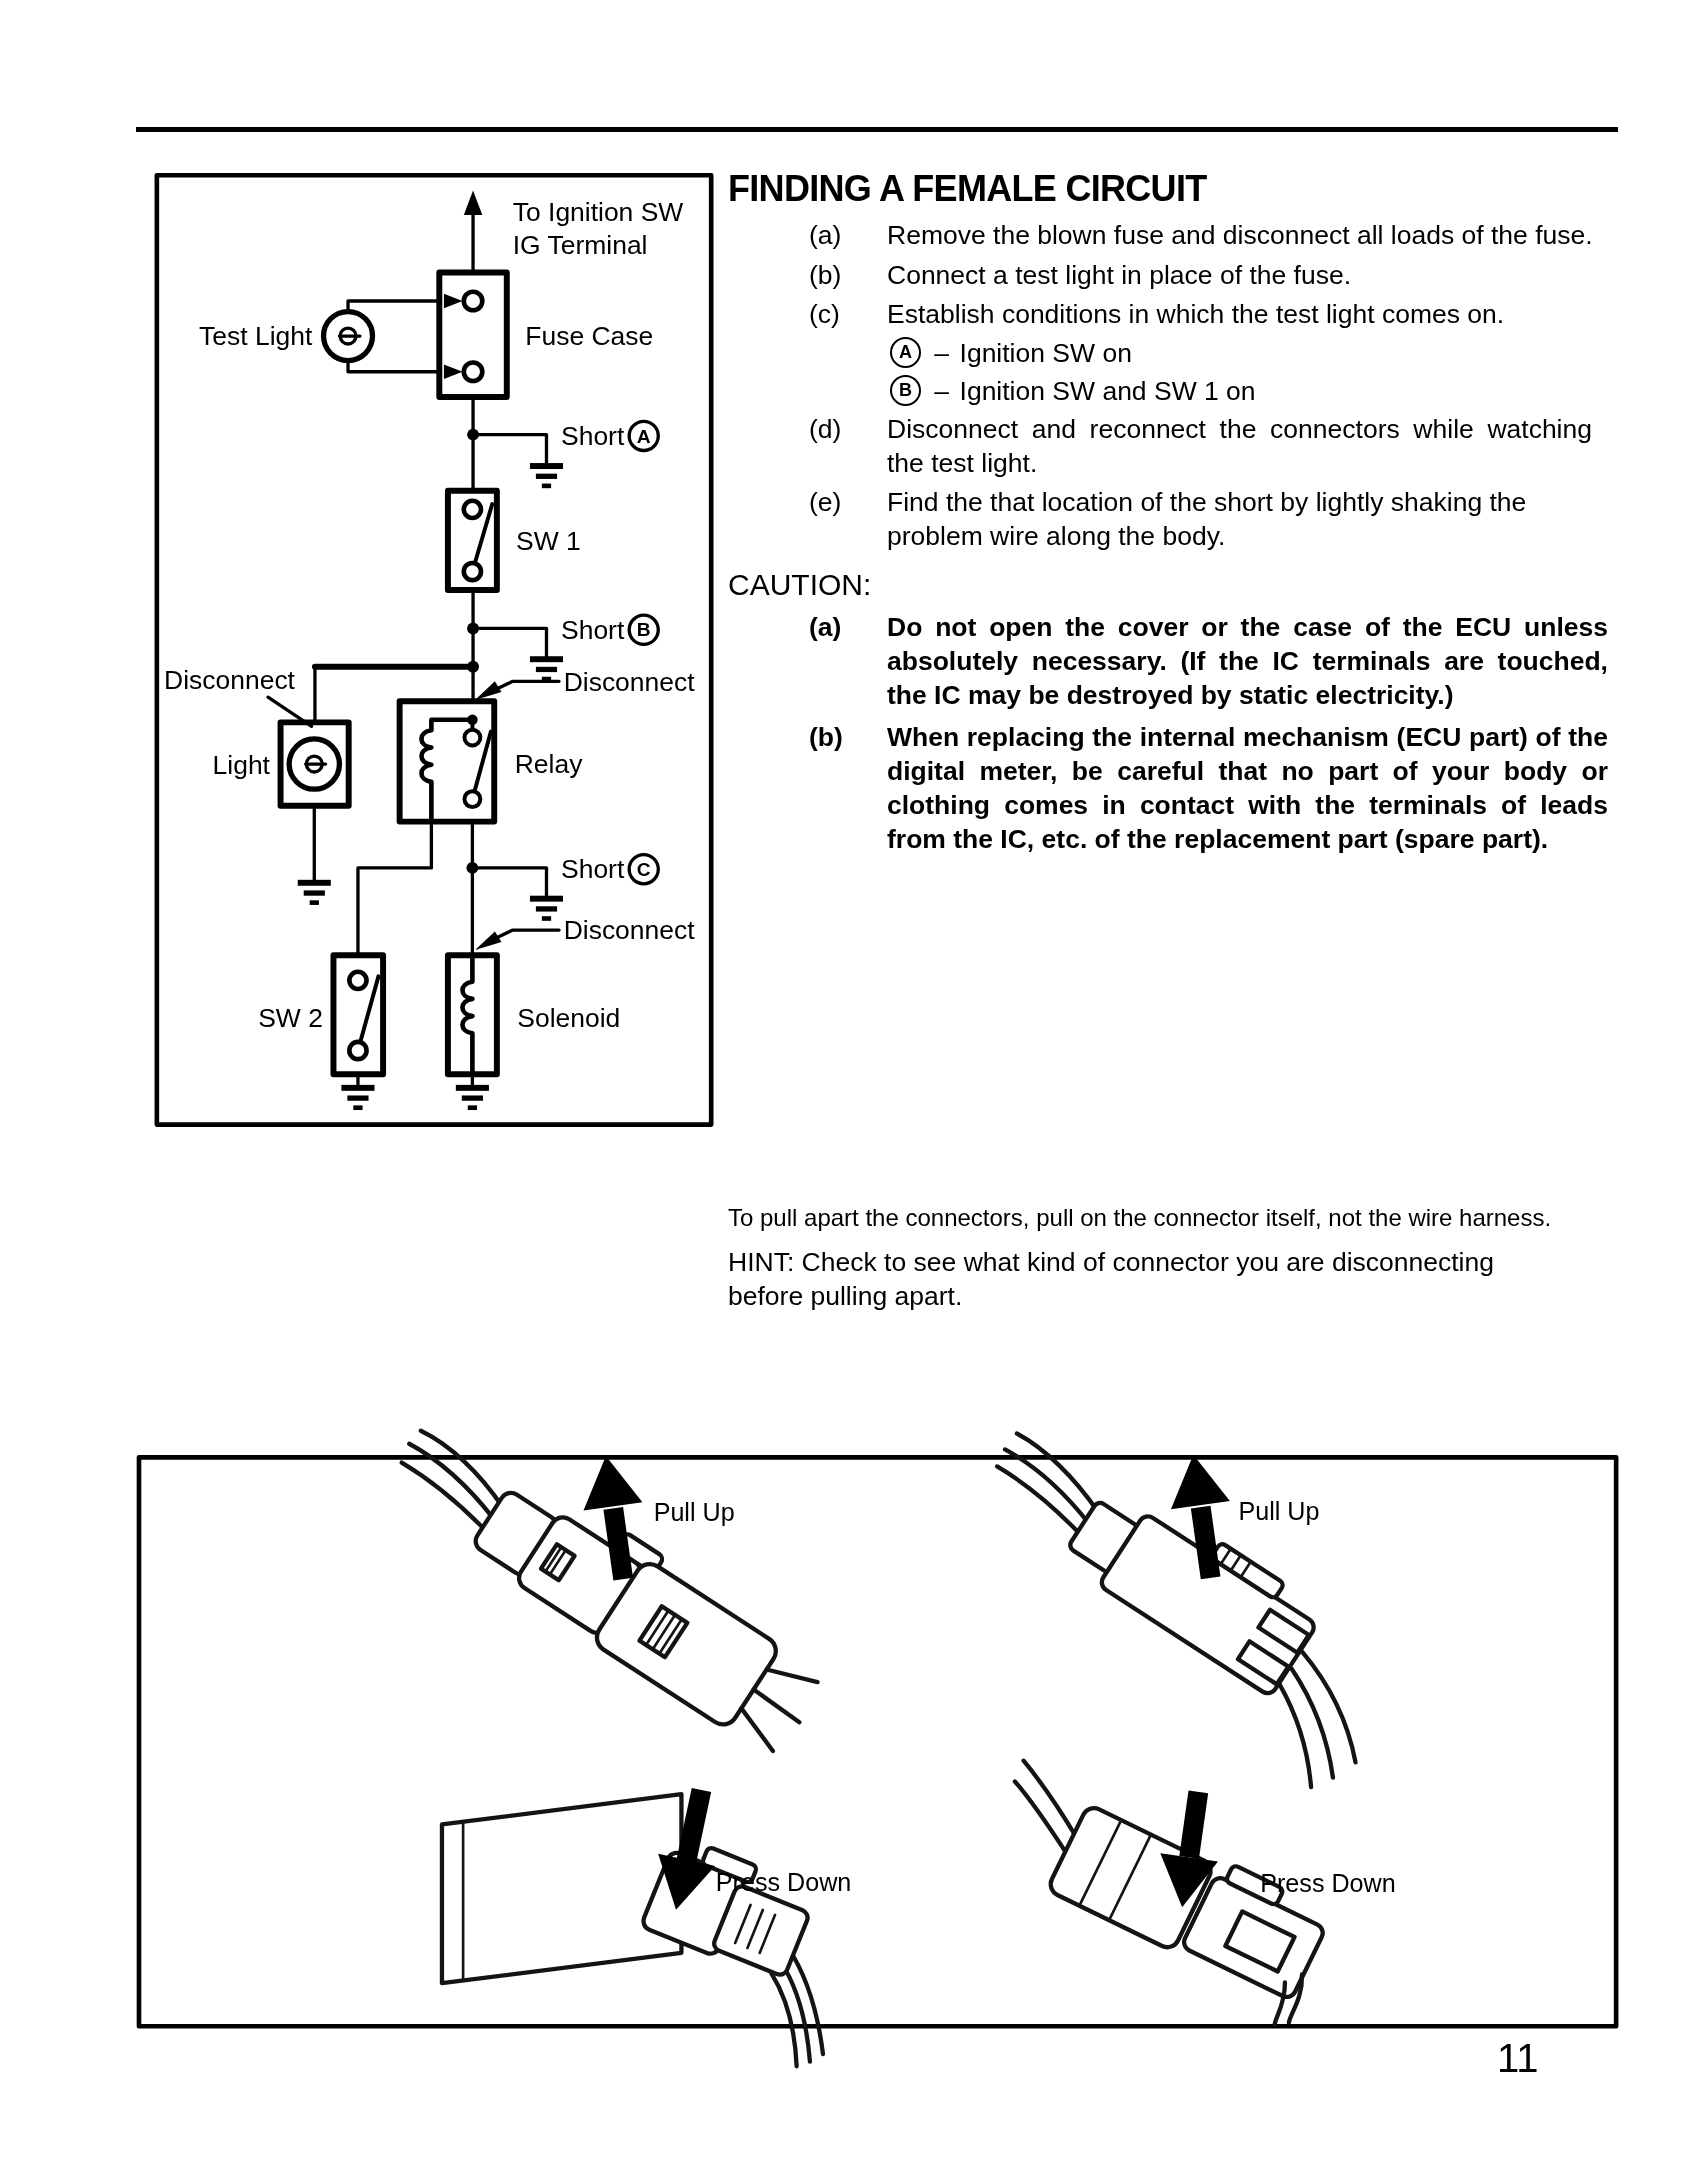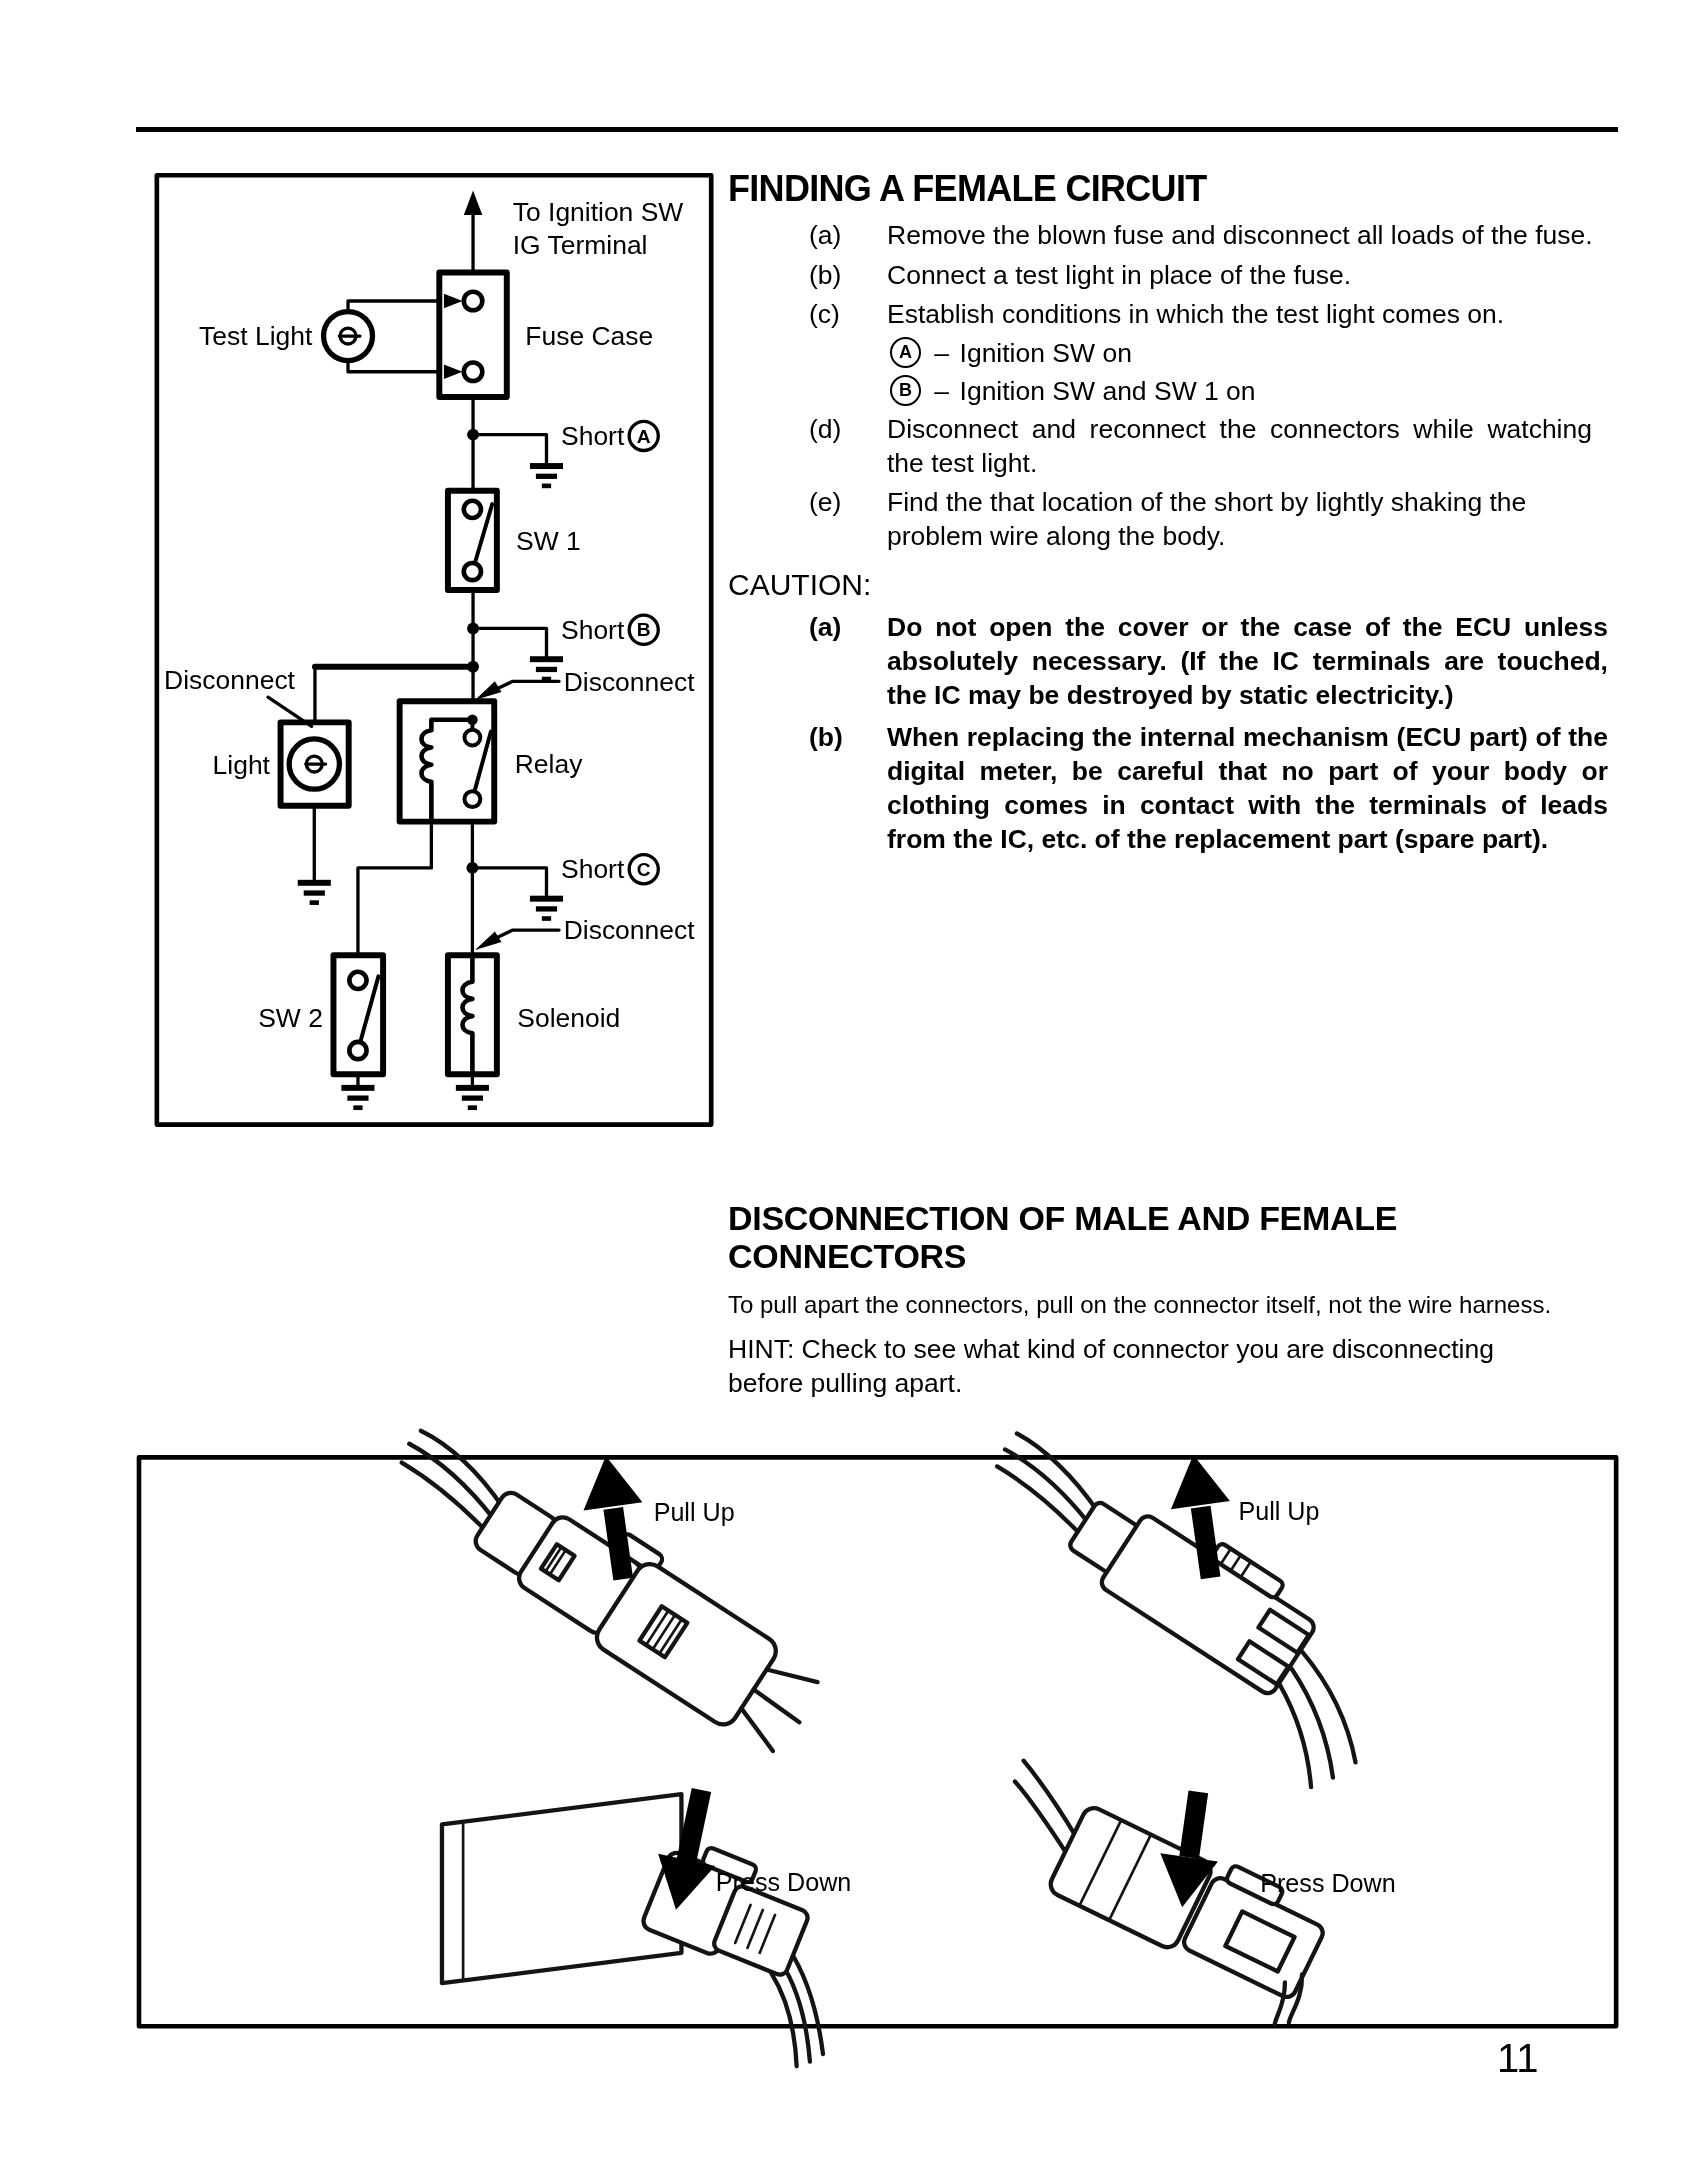--- a/index.html
+++ b/index.html
@@ -303,20 +303,19 @@
       <span class="marker">(a)</span>
       <div class="just" style="max-width:721px;">Do not open the cover or the case of the ECU unless absolutely necessary. (If the IC terminals are touched, the IC may be destroyed by static electricity.)</div>
     </div>
     <div class="bitem">
       <span class="marker">(b)</span>
       <div class="just" style="max-width:721px;">When replacing the internal mechanism (ECU part) of the digital meter, be careful that no part of your body or clothing comes in contact with the terminals of leads from the IC, etc. of the replacement part (spare part).</div>
     </div>
   </div>
 
   <div class="col" style="top:1199px;">
-    <div class="h2">DISCONNECTION OF MALE AND FEMALE CONNECTORS</div>
     <div class="p2">To pull apart the connectors, pull on the connector itself, not the wire harness.</div>
     <div class="hint">HINT: Check to see what kind of connector you are disconnecting before pulling apart.</div>
   </div>
 
   <div id="pagenum">11</div>
 </div>
 
 
 </body></html>

